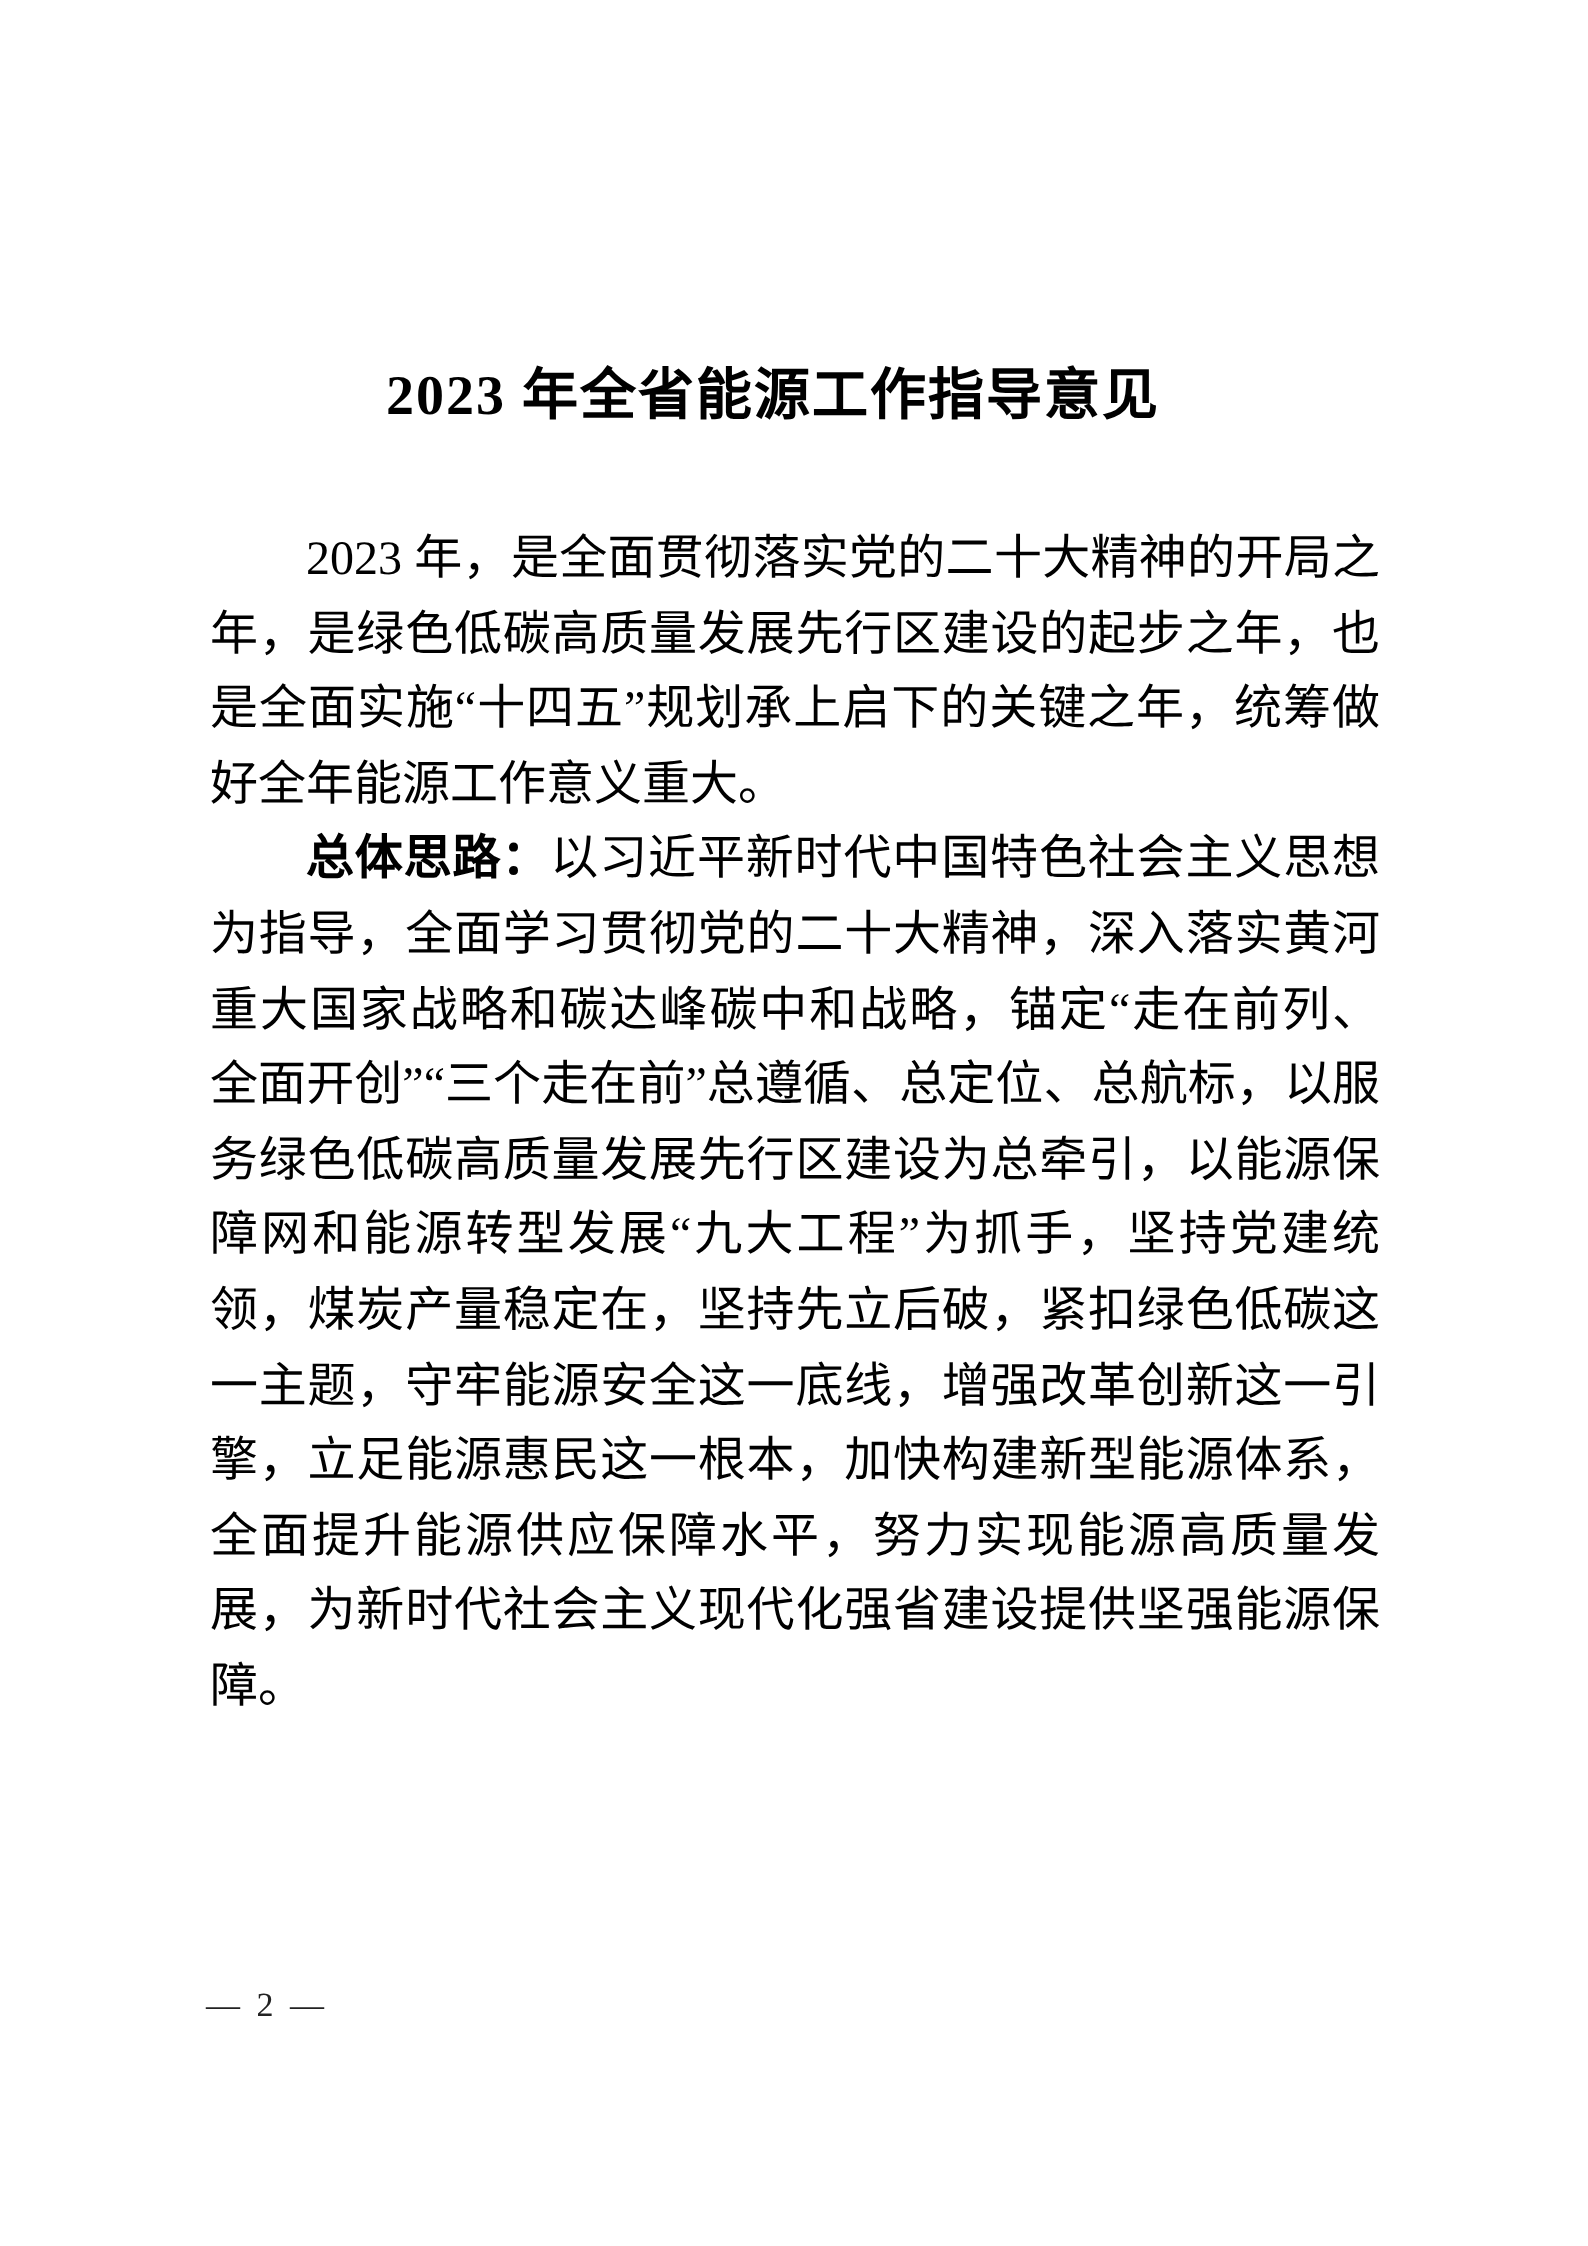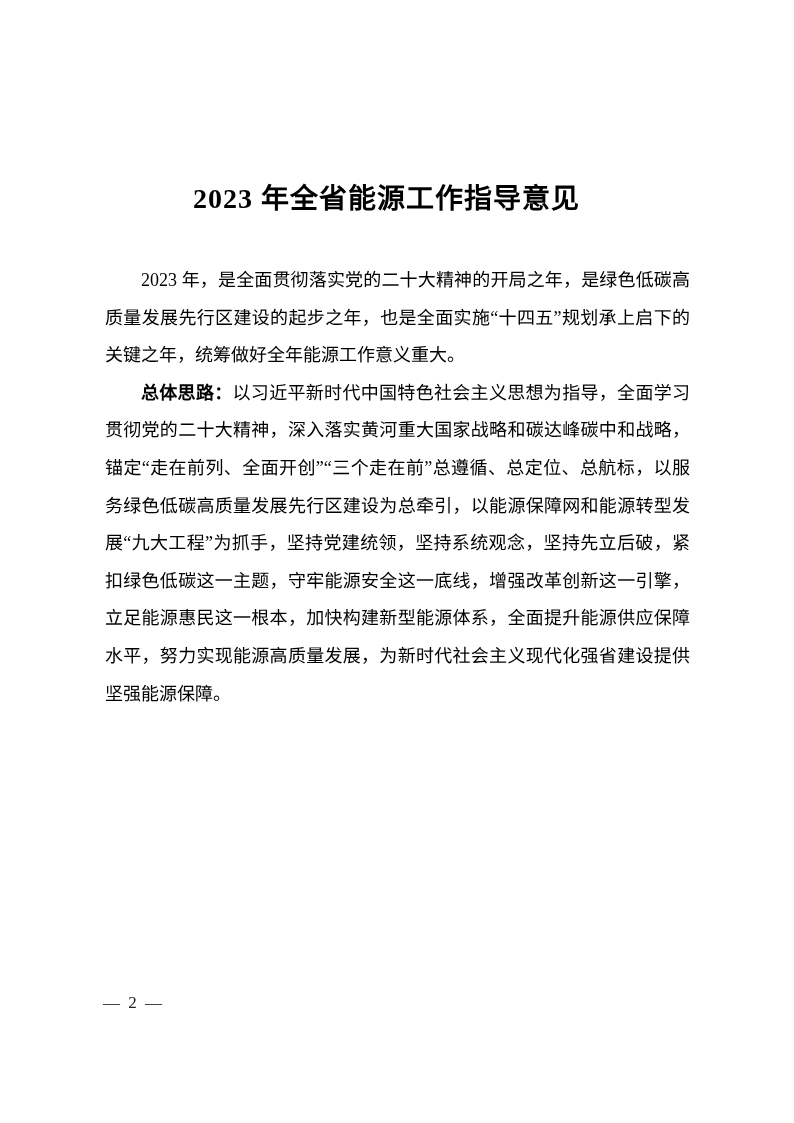--- a/index.html
+++ b/index.html
@@ -23,21 +23,21 @@
     font-size: 28px;
     font-weight: bold;
     letter-spacing: 1px;
     line-height: 36px;
   }
   .doc-body {
     position: absolute;
     left: 105px;
     top: 262px;
     width: 585px;
-    font-size: 18px;
+    font-size: 24px;
     line-height: 37.6px;
     text-align: justify;
     text-justify: inter-ideograph;
   }
   .para {
     margin: 0;
     text-indent: 2em;
   }
   .para.spaced {
     margin-top: 12px;
@@ -59,20 +59,20 @@
 <body>
 
 <div class="page">
 
   <h1 class="doc-title">2023 年全省能源工作指导意见</h1>
 
   <div class="doc-body">
 
     <p class="para"><span class="para-lead"></span><span>2023 年，是全面贯彻落实党的二十大精神的开局之年，是绿色低碳高质量发展先行区建设的起步之年，也是全面实施“十四五”规划承上启下的关键之年，统筹做好全年能源工作意义重大。</span></p>
 
-    <p class="para"><span class="para-lead">总体思路：</span><span>以习近平新时代中国特色社会主义思想为指导，全面学习贯彻党的二十大精神，深入落实黄河重大国家战略和碳达峰碳中和战略，锚定“走在前列、全面开创”“三个走在前”总遵循、总定位、总航标，以服务绿色低碳高质量发展先行区建设为总牵引，以能源保障网和能源转型发展“九大工程”为抓手，坚持党建统领，坚持系统观念，坚持先立后破，紧扣绿色低碳这一主题，守牢能源安全这一底线，增强改革创新这一引擎，立足能源惠民这一根本，加快构建新型能源体系，全面提升能源供应保障水平，努力实现能源高质量发展，为新时代社会主义现代化强省建设提供坚强能源保障。</span></p>
+    <p class="para"><span class="para-lead">总体思路：</span><span>以习近平新时代中国特色社会主义思想为指导，全面学习贯彻党的二十大精神，深入落实黄河重大国家战略和碳达峰碳中和战略，锚定“走在前列、全面开创”“三个走在前”总遵循、总定位、总航标，以服务绿色低碳高质量发展先行区建设为总牵引，以能源保障网和能源转型发展“九大工程”为抓手，坚持党建统领，煤炭产量稳定在，坚持先立后破，紧扣绿色低碳这一主题，守牢能源安全这一底线，增强改革创新这一引擎，立足能源惠民这一根本，加快构建新型能源体系，全面提升能源供应保障水平，努力实现能源高质量发展，为新时代社会主义现代化强省建设提供坚强能源保障。</span></p>
 
 
   </div>
 
   <div class="page-footer">— 2 —</div>
 
 </div>
 
 </body></html>

